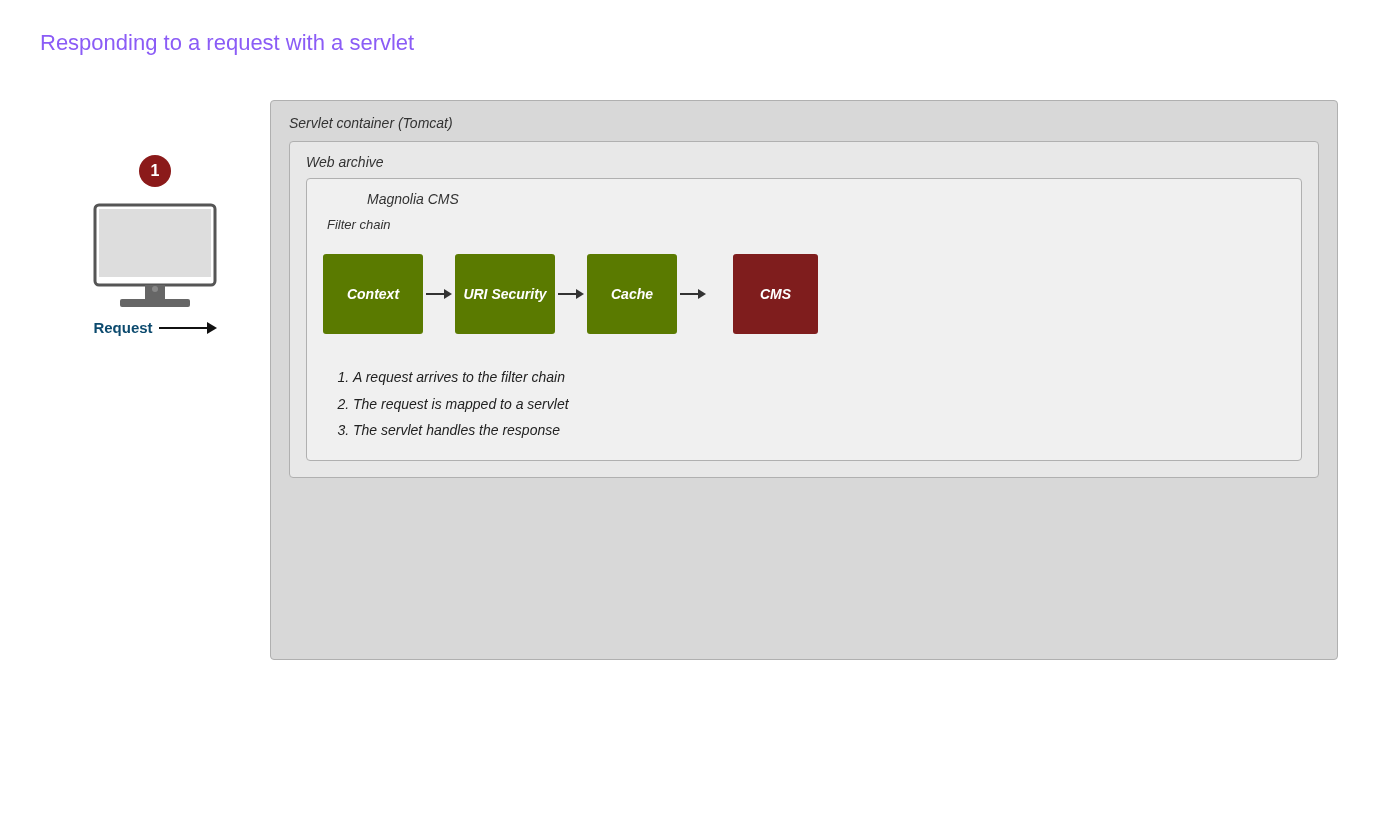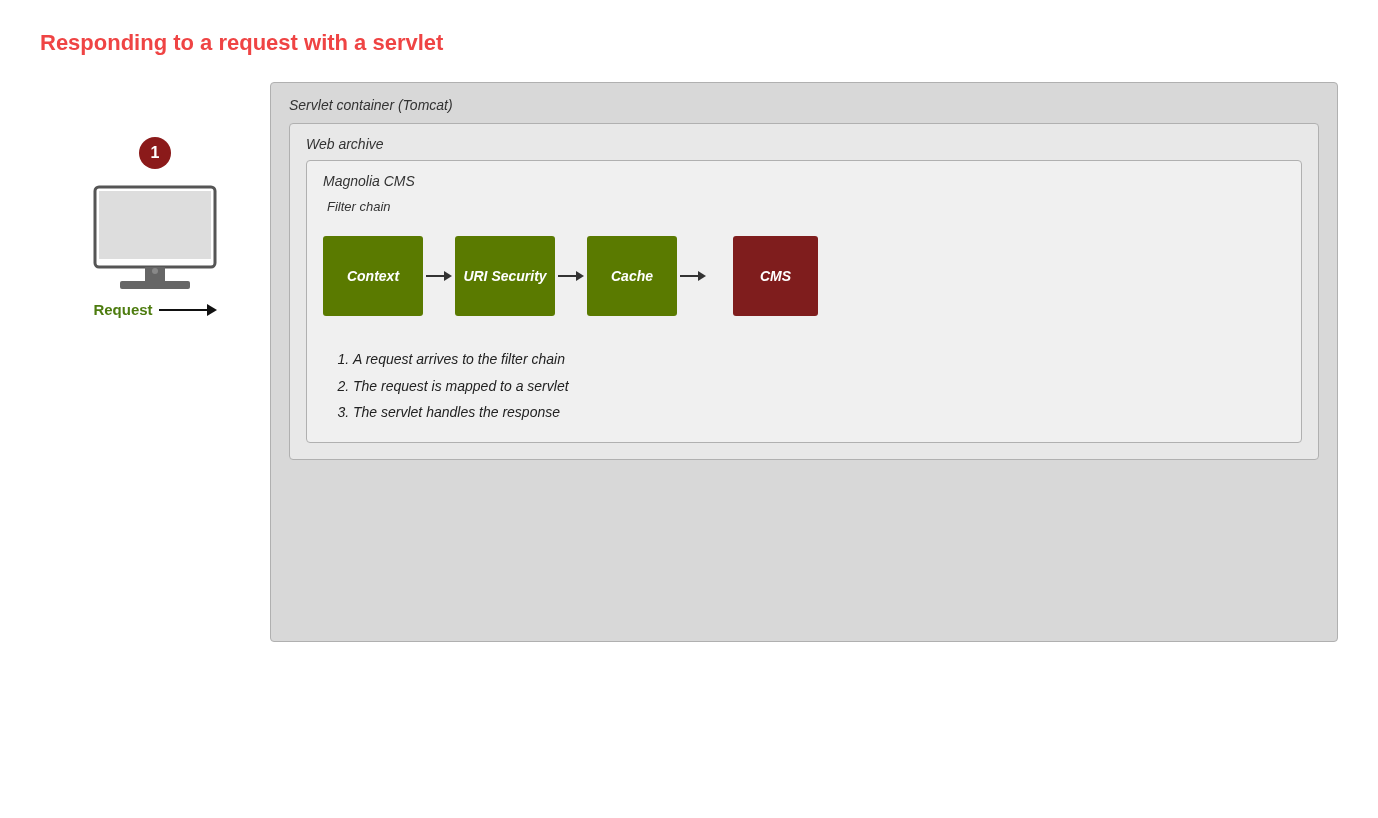--- a/index.html
+++ b/index.html
@@ -6,43 +6,43 @@
     body {
       font-family: Arial, sans-serif;
       background: #ffffff;
       padding: 30px 40px;
       width: 1378px;
       min-height: 818px;
     }
 
     .page-title {
       font-size: 22px;
-      font-weight: bold;
-      margin-bottom: 26px;
-      color: #ef4444;
+      font-weight: normal;
+      margin-bottom: 44px;
+      color: #8b5cf6;
     }
 
     .step-badge {
       width: 32px;
       height: 32px;
       border-radius: 50%;
       background: #8B1A1A;
       color: white;
       font-size: 16px;
       font-weight: bold;
       display: flex;
       align-items: center;
       justify-content: center;
       margin-bottom: 8px;
     }
 
     .request-label {
       font-weight: bold;
       font-size: 15px;
-      color: #4d7c0f;
+      color: #0c4a6e;
       margin-right: 6px;
     }
 
     .arrow-line {
       display: flex;
       align-items: center;
     }
 
     .arrow-line .line {
       height: 2px;
@@ -102,20 +102,21 @@
       border: 1.5px solid #b0b0b0;
       background: #f0f0f0;
       border-radius: 4px;
       padding: 12px 16px 16px 16px;
     }
 
     .magnolia-label {
       font-size: 14px;
       color: #333;
       margin-bottom: 10px;
+      margin-left: 44px;
     }
 
     .filter-chain-label {
       font-size: 13px;
       color: #333;
       margin-bottom: 22px;
       margin-left: 4px;
     }
 
     

